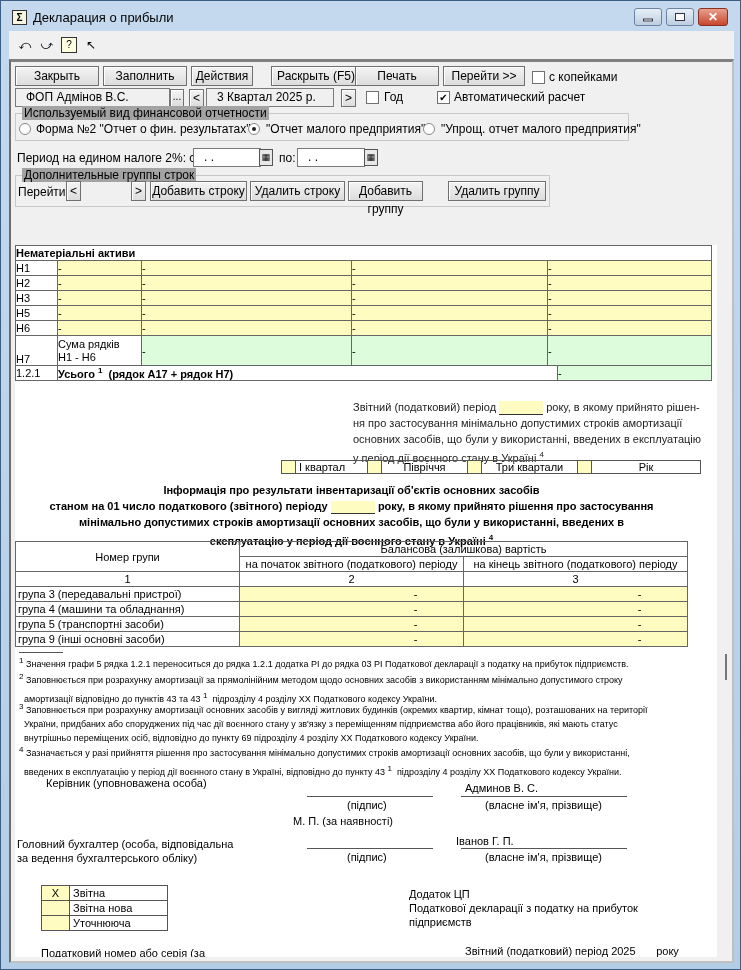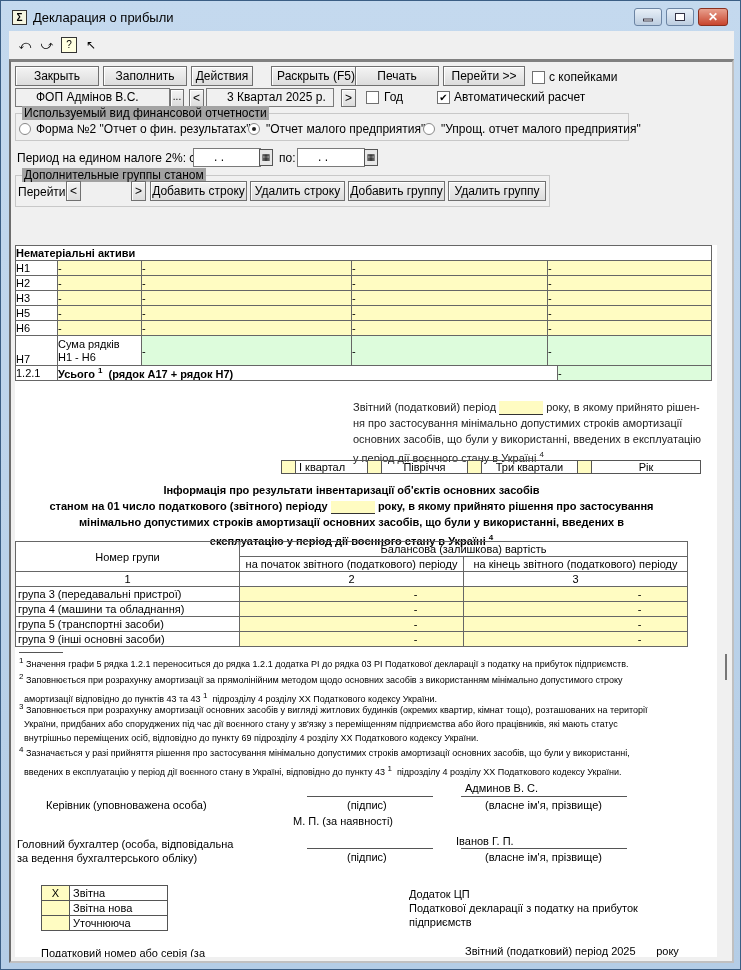--- a/index.html
+++ b/index.html
@@ -16,21 +16,21 @@
 .min .glyph{width:10px;height:3px;background:#fff;border:1px solid #334;top:11px;}
 .max .glyph{width:10px;height:8px;border:1px solid #334;background:#fff;}
 .close .glyph{color:#fff;font-weight:bold;font-size:12px;}
 .client{position:absolute;left:8px;top:30px;width:725px;height:932px;background:#f0f0f0;}
 .tbicons{position:absolute;left:8px;top:6px;display:flex;gap:6px;}
 .tbicon{width:16px;height:16px;font-size:12px;line-height:16px;text-align:center;color:#000;}
 .panel{position:absolute;left:0px;top:28px;width:725px;height:904px;border:2px inset #c0c0c0;border-top:3px solid #808080;}
 .btn{position:absolute;height:20px;border:1px solid #707070;background:linear-gradient(#f4f4f4,#dcdcdc);font-size:12px;text-align:center;line-height:18px;box-shadow:inset 1px 1px 0 #fff;}
 .chk{position:absolute;width:13px;height:13px;border:1px solid #707070;background:#fff;font-size:10px;line-height:11px;text-align:center;}
 .lbl{position:absolute;font-size:12px;white-space:nowrap;}
-.inp{position:absolute;height:19px;border:1px solid #7a7a7a;background:#fff;font-size:12px;line-height:17px;padding-left:20px;}
+.inp{position:absolute;height:19px;border:1px solid #7a7a7a;background:#fff;font-size:12px;line-height:17px;padding-left:10px;}
 .inp.gray{background:#f0f0f0;}
 .fieldset{position:absolute;border:1px solid #c8c8c8;}
 .legend{position:absolute;top:-8px;left:6px;background:#a3a3a3;padding:0 2px;font-size:12px;}
 .radio{position:absolute;width:12px;height:12px;border-radius:50%;border:1px solid #888;background:#fff;}
 .radio.on::after{content:"";position:absolute;left:3px;top:3px;width:4px;height:4px;border-radius:50%;background:#222;}
 .calbtn{position:absolute;width:14px;height:17px;border:1px solid #555;background:#e8e8e8;font-size:9px;line-height:15px;text-align:center;}
 .doc{position:absolute;left:4px;top:183px;width:702px;height:712px;background:#fff;overflow:hidden;font-family:"Liberation Sans",sans-serif;}
 table{border-collapse:collapse;}
 .t1{position:absolute;left:0;top:0;width:697px;font-size:11px;}
 .t1 td{border:1px solid #666;height:15px;text-align:left;padding:0;}
@@ -103,27 +103,27 @@
       </div>
 
       <div class="lbl" style="left:6px;top:89px;">Период на едином налоге 2%: с</div>
       <div class="inp" style="left:182px;top:86px;width:68px;"> .  .</div>
       <div class="calbtn" style="left:248px;top:87px;">▦</div>
       <div class="lbl" style="left:268px;top:89px;">по:</div>
       <div class="inp" style="left:286px;top:86px;width:68px;"> .  .</div>
       <div class="calbtn" style="left:353px;top:87px;">▦</div>
 
       <div class="fieldset" style="left:4px;top:113px;width:535px;height:32px;">
-        <div class="legend">Дополнительные группы станом</div>
+        <div class="legend">Дополнительные группы строк</div>
         <div class="lbl" style="left:2px;top:9px;">Перейти</div>
         <div class="btn" style="left:50px;top:5px;width:15px;height:20px;">&lt;</div>
         <div class="btn" style="left:115px;top:5px;width:15px;height:20px;">&gt;</div>
         <div class="btn" style="left:134px;top:5px;width:97px;height:20px;">Добавить строку</div>
         <div class="btn" style="left:234px;top:5px;width:95px;height:20px;">Удалить строку</div>
-        <div class="btn" style="left:332px;top:5px;width:97px;height:20px;">Добавить группу</div>
+        <div class="btn" style="left:332px;top:5px;width:75px;height:20px;">Добавить группу</div>
         <div class="btn" style="left:432px;top:5px;width:98px;height:20px;">Удалить группу</div>
       </div>
 
       <div class="doc">
         <table class="t1">
           <tbody>
               <tr>
                 <td colspan="6" class="hdr">Нематеріальні активи</td>
               </tr>
           <tr>
@@ -245,21 +245,21 @@
           </tr>
         </tbody>
           </table>
 
         <div class="line" style="left:4px;top:407px;width:44px;"></div>
         <div class="fn" style="top:409px;"><span class="sup">1</span> <span>Значення графи 5 рядка 1.2.1 переноситься до рядка 1.2.1 додатка РІ до рядка 03 РІ Податкової декларації з податку на прибуток підприємств.</span></div>
         <div class="fn" style="top:424px;line-height:15px;"><span class="sup">2</span> <span>Заповнюється при розрахунку амортизації за прямолінійним методом щодо основних засобів з використанням мінімально допустимого строку</span><br>&nbsp;&nbsp;<span>амортизації відповідно до пунктів 43 та 43</span> <span class="sup">1</span> &nbsp;<span>підрозділу 4 розділу ХХ Податкового кодексу України.</span></div>
         <div class="fn" style="top:455px;"><span class="sup">3</span> <span>Заповнюється при розрахунку амортизації основних засобів у вигляді житлових будинків (окремих квартир, кімнат тощо), розташованих на території</span><br>&nbsp;&nbsp;<span>України, придбаних або споруджених під час дії воєнного стану у зв'язку з переміщенням підприємства або його працівників, які мають статус</span><br>&nbsp;&nbsp;<span>внутрішньо переміщених осіб, відповідно до пункту 69 підрозділу 4 розділу ХХ Податкового кодексу України.</span></div>
         <div class="fn" style="top:497px;line-height:15px;"><span class="sup">4</span> <span>Зазначається у разі прийняття рішення про застосування мінімально допустимих строків амортизації основних засобів, що були у використанні,</span><br>&nbsp;&nbsp;<span>введених в експлуатацію у період дії воєнного стану в Україні, відповідно до пункту 43</span> <span class="sup">1</span> &nbsp;<span>підрозділу 4 розділу ХХ Податкового кодексу України.</span></div>
 
-        <div class="lbl small" style="left:2px;top:554px;padding-left:29px;">Керівник (уповноважена особа)</div>
+        <div class="lbl small" style="left:2px;top:532px;padding-left:29px;">Керівник (уповноважена особа)</div>
         <div class="line" style="left:292px;top:551px;width:126px;"></div>
         <div class="lbl small" style="left:450px;top:537px;">Админов В. С.</div>
         <div class="line" style="left:446px;top:551px;width:166px;"></div>
         <div class="lbl small" style="left:332px;top:554px;">(підпис)</div>
         <div class="lbl small" style="left:470px;top:554px;">(власне ім'я, прізвище)</div>
         <div class="lbl small" style="left:278px;top:570px;">М. П. (за наявності)</div>
 
         <div class="lbl small" style="left:2px;top:592px;line-height:14px;"><span>Головний бухгалтер (особа, відповідальна</span><br><span>за ведення бухгалтерського обліку)</span></div>
         <div class="line" style="left:292px;top:603px;width:126px;"></div>
         <div class="lbl small" style="left:441px;top:590px;">Іванов Г. П.</div>

